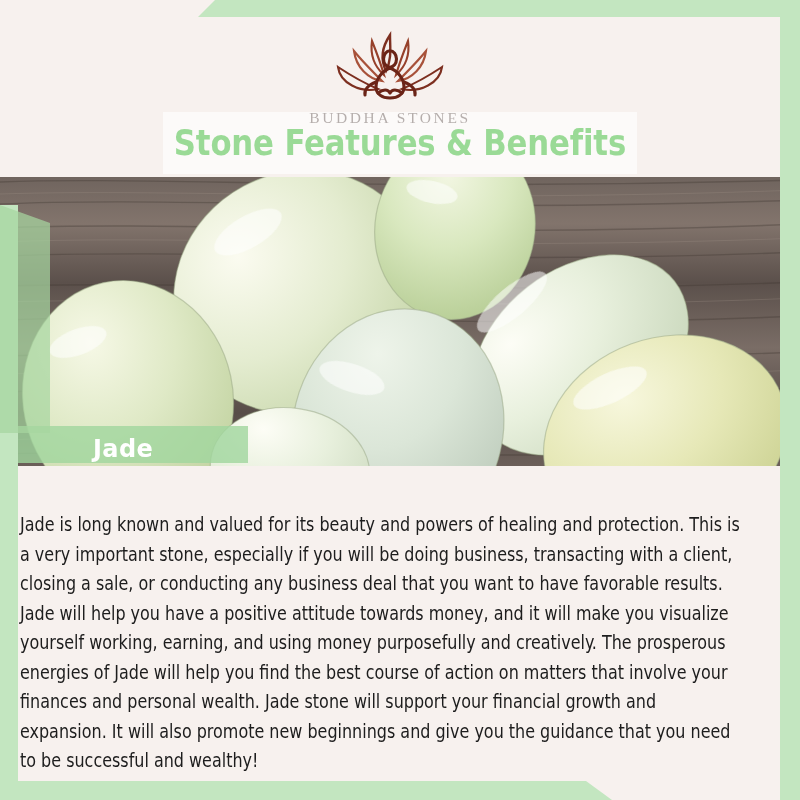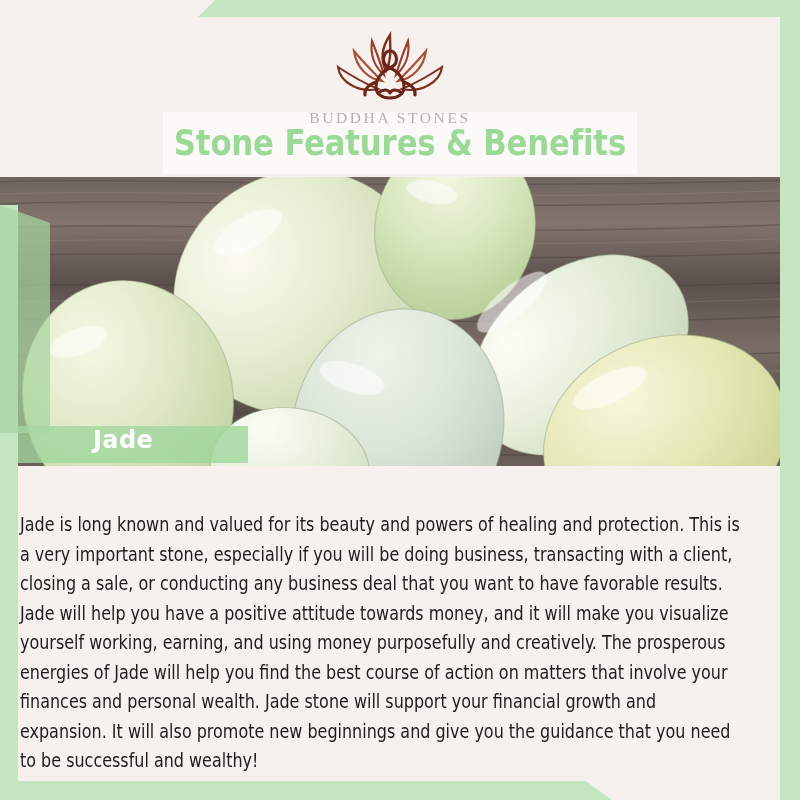--- a/index.html
+++ b/index.html
@@ -80,21 +80,21 @@
   .photo{
     position:absolute;left:0;top:170px;width:800px;height:296px;
     overflow:hidden;z-index:2;background:#6b5e57;
   }
   .photo svg{display:block;width:800px;height:296px;}
 
   
   .stone-chip{
     position:absolute;left:18px;top:426px;width:230px;height:37px;
     background:rgba(160,214,158,.80);
-    display:flex;align-items:flex-start;
+    display:flex;align-items:flex-end;
     z-index:5;
   }
   .stone-chip span{
     margin-left:75px;
     color:#ffffff;font-size:24px;font-weight:700;
     font-family:"DejaVu Sans",sans-serif;
     letter-spacing:.4px;
   }
 
   

